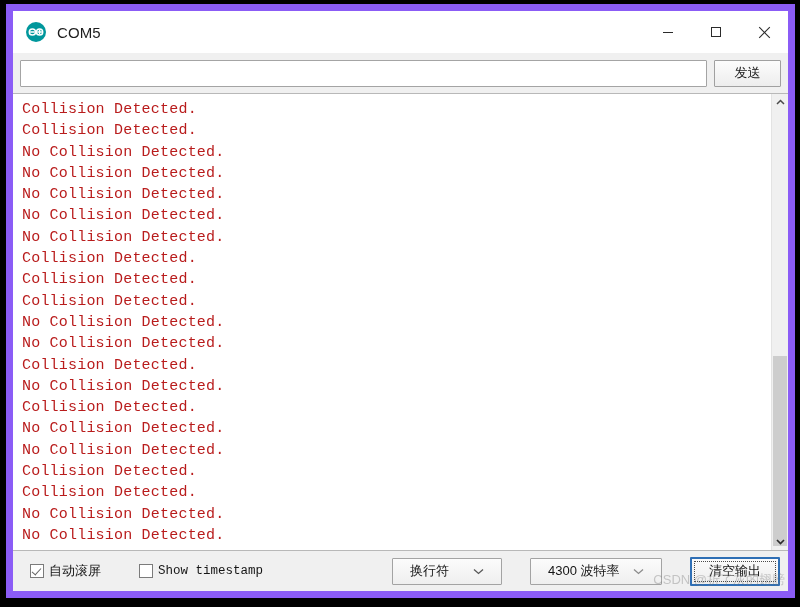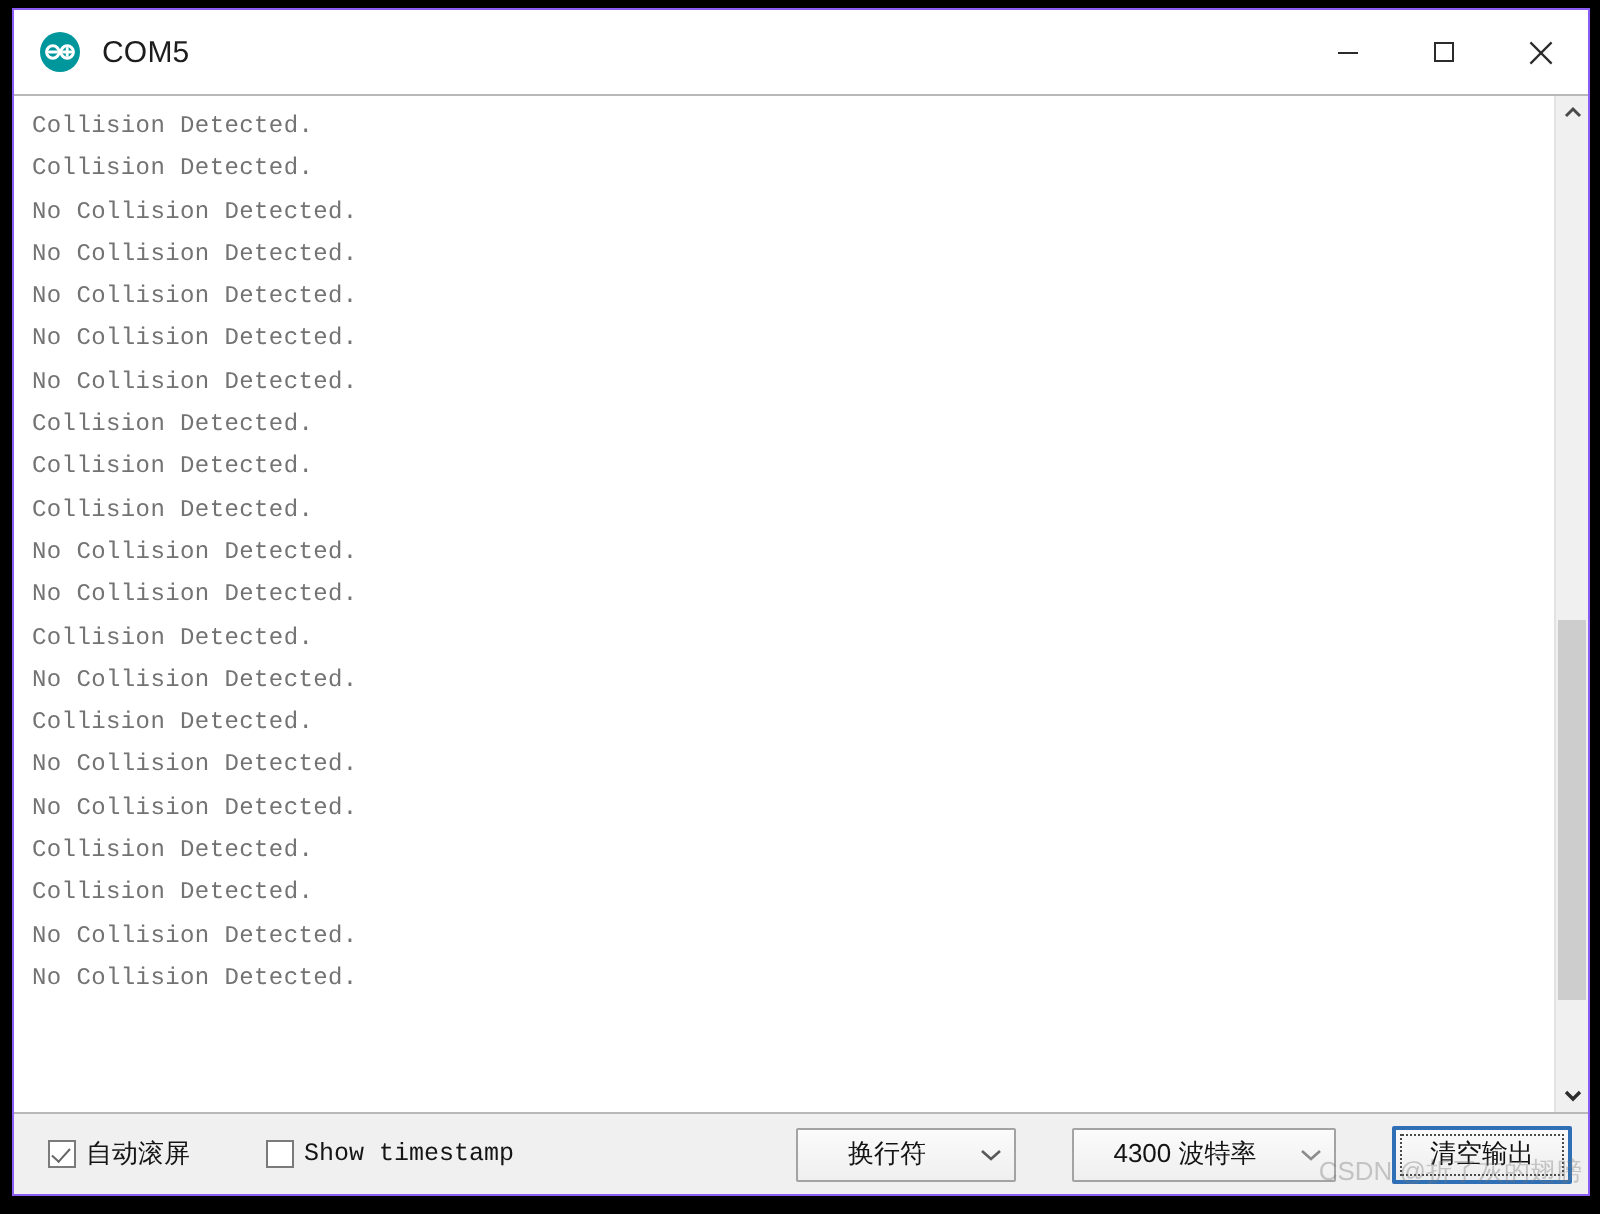--- a/index.html
+++ b/index.html
@@ -10,21 +10,21 @@
     font-family: "Liberation Sans", sans-serif;
     overflow: hidden;
   }
 
   
   #window {
     position: absolute;
     left: 6px; top: 4px;
     width: 789px; height: 594px;
     background: #f0f0f0;
-    border: 1px solid #8b5cf6;
+    border: 7px solid #8b5cf6;
     display: flex;
     flex-direction: column;
     overflow: hidden;
   }
 
   
   #titlebar {
     height: 42px;
     background: #ffffff;
     display: flex;
@@ -100,23 +100,23 @@
     overflow: hidden;
     position: relative;
   }
   #console {
     flex: 1 1 auto;
     padding: 5px 0 0 9px;
     overflow: hidden;
   }
   .log-line {
     font-family: "Liberation Mono", "DejaVu Sans Mono", monospace;
-    font-size: 12px;
+    font-size: 15px;
     line-height: 21.3px;
-    color: #737373;
+    color: #b91c1c;
     white-space: pre;
     letter-spacing: 0.2px;
   }
 
   
   #scrollbar {
     width: 17px;
     flex: 0 0 auto;
     background: #f0f0f0;
     border-left: 1px solid #e3e3e3;
@@ -187,28 +187,27 @@
   }
   #autoscroll-group { margin-left: 9px; }
   #timestamp-group { margin-left: 21px; text-align: center; }
 
   .dropdown {
     height: 27px;
     background: linear-gradient(#fbfbfb, #efefef);
     border: 1px solid #a3a3a3;
     border-radius: 1px;
     display: flex; align-items: center;
-    padding: 0 6px;
+    padding: 0 17px;
     font-family: "Liberation Sans", sans-serif;
     font-size: 13px;
     color: #141414;
     cursor: default;
     flex: 0 0 auto;
     position: relative;
-    text-align: center;
   }
   .dropdown .dd-label { flex: 1 1 auto; }
   .dropdown .dd-caret {
     margin-left: 8px;
     flex: 0 0 auto;
     display: flex; align-items: center;
   }
   #newline-select { width: 110px; margin-left: auto; }
   #baud-select { width: 132px; margin-left: 11px; }
 
@@ -283,20 +282,26 @@
       </div>
       <div class="win-btn close">
         <svg width="13" height="13" viewBox="0 0 13 13">
           <line x1="1.2" y1="1.2" x2="11.8" y2="11.8" stroke="#2b2b2b" stroke-width="1.1"></line>
           <line x1="11.8" y1="1.2" x2="1.2" y2="11.8" stroke="#2b2b2b" stroke-width="1.1"></line>
         </svg>
       </div>
     </div>
   </div>
 
+  <div id="send-row">
+    <input id="send-input" type="text" placeholder="" style="">
+    <div id="send-button">
+      <span>发送</span>
+    </div>
+  </div>
 
   <div id="console-wrap">
     <div id="console">
         <div class="log-line">Collision Detected.</div>
         <div class="log-line">Collision Detected.</div>
         <div class="log-line">No Collision Detected.</div>
         <div class="log-line">No Collision Detected.</div>
         <div class="log-line">No Collision Detected.</div>
         <div class="log-line">No Collision Detected.</div>
         <div class="log-line">No Collision Detected.</div>

